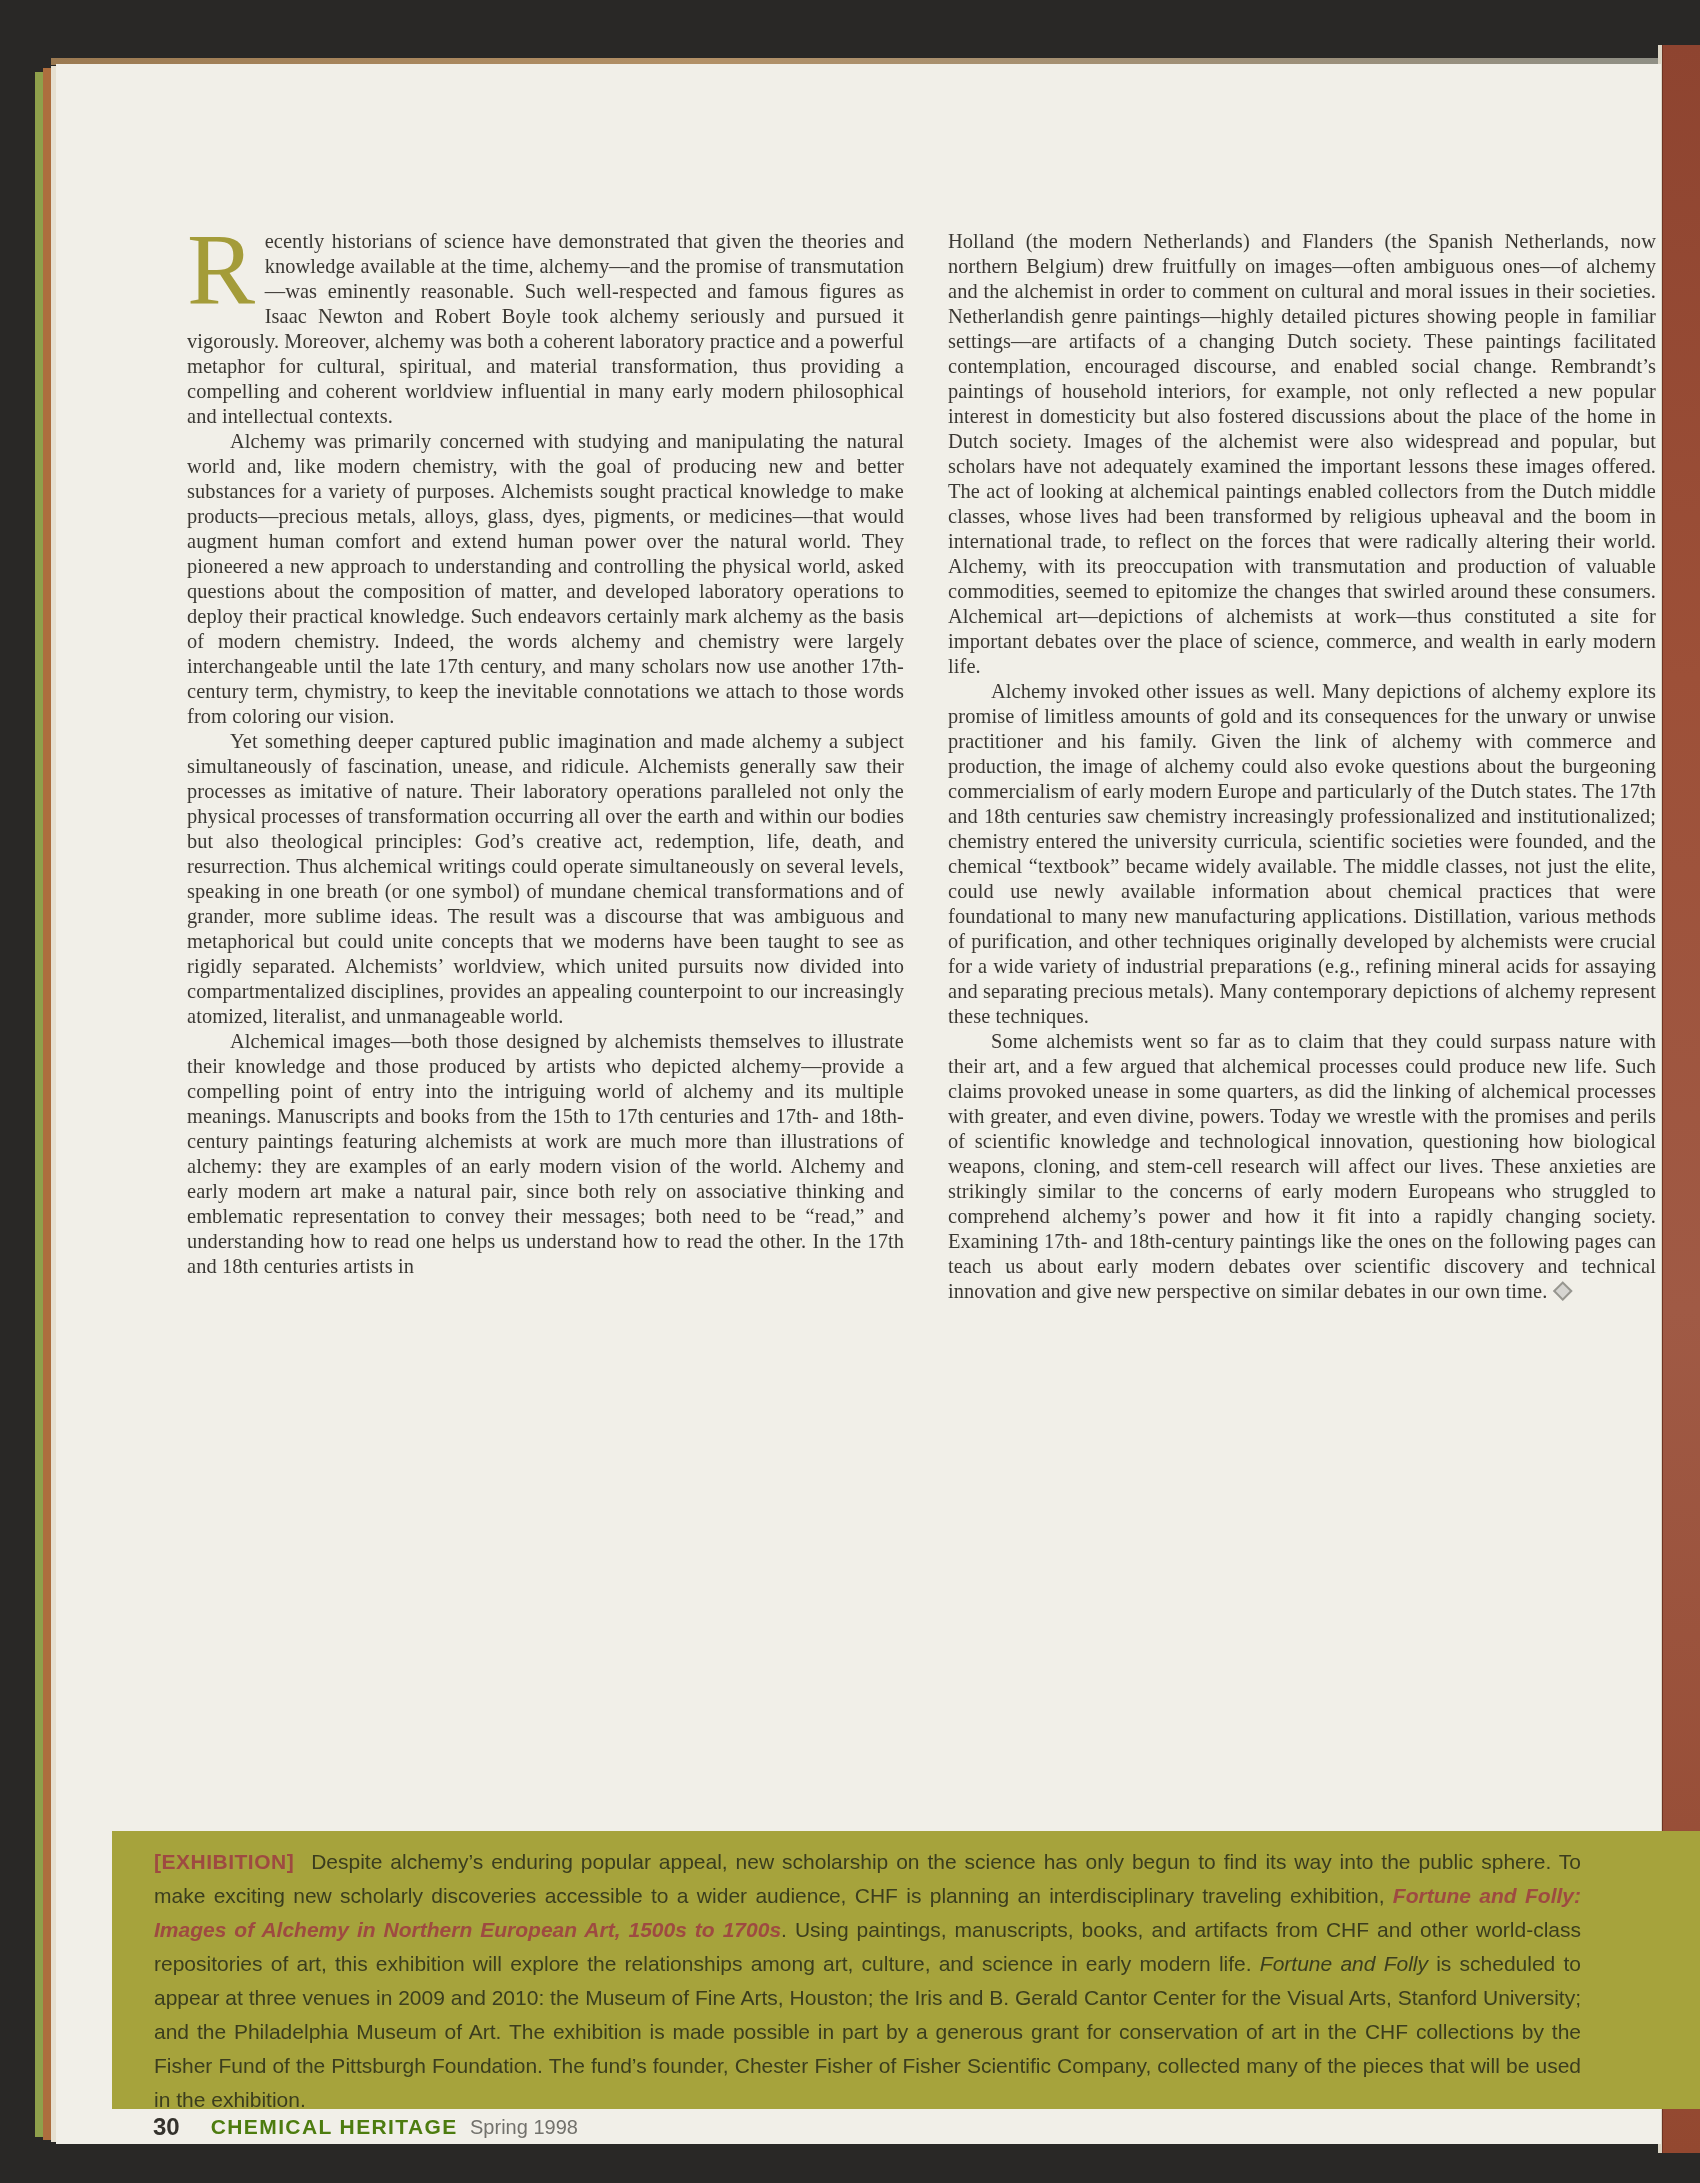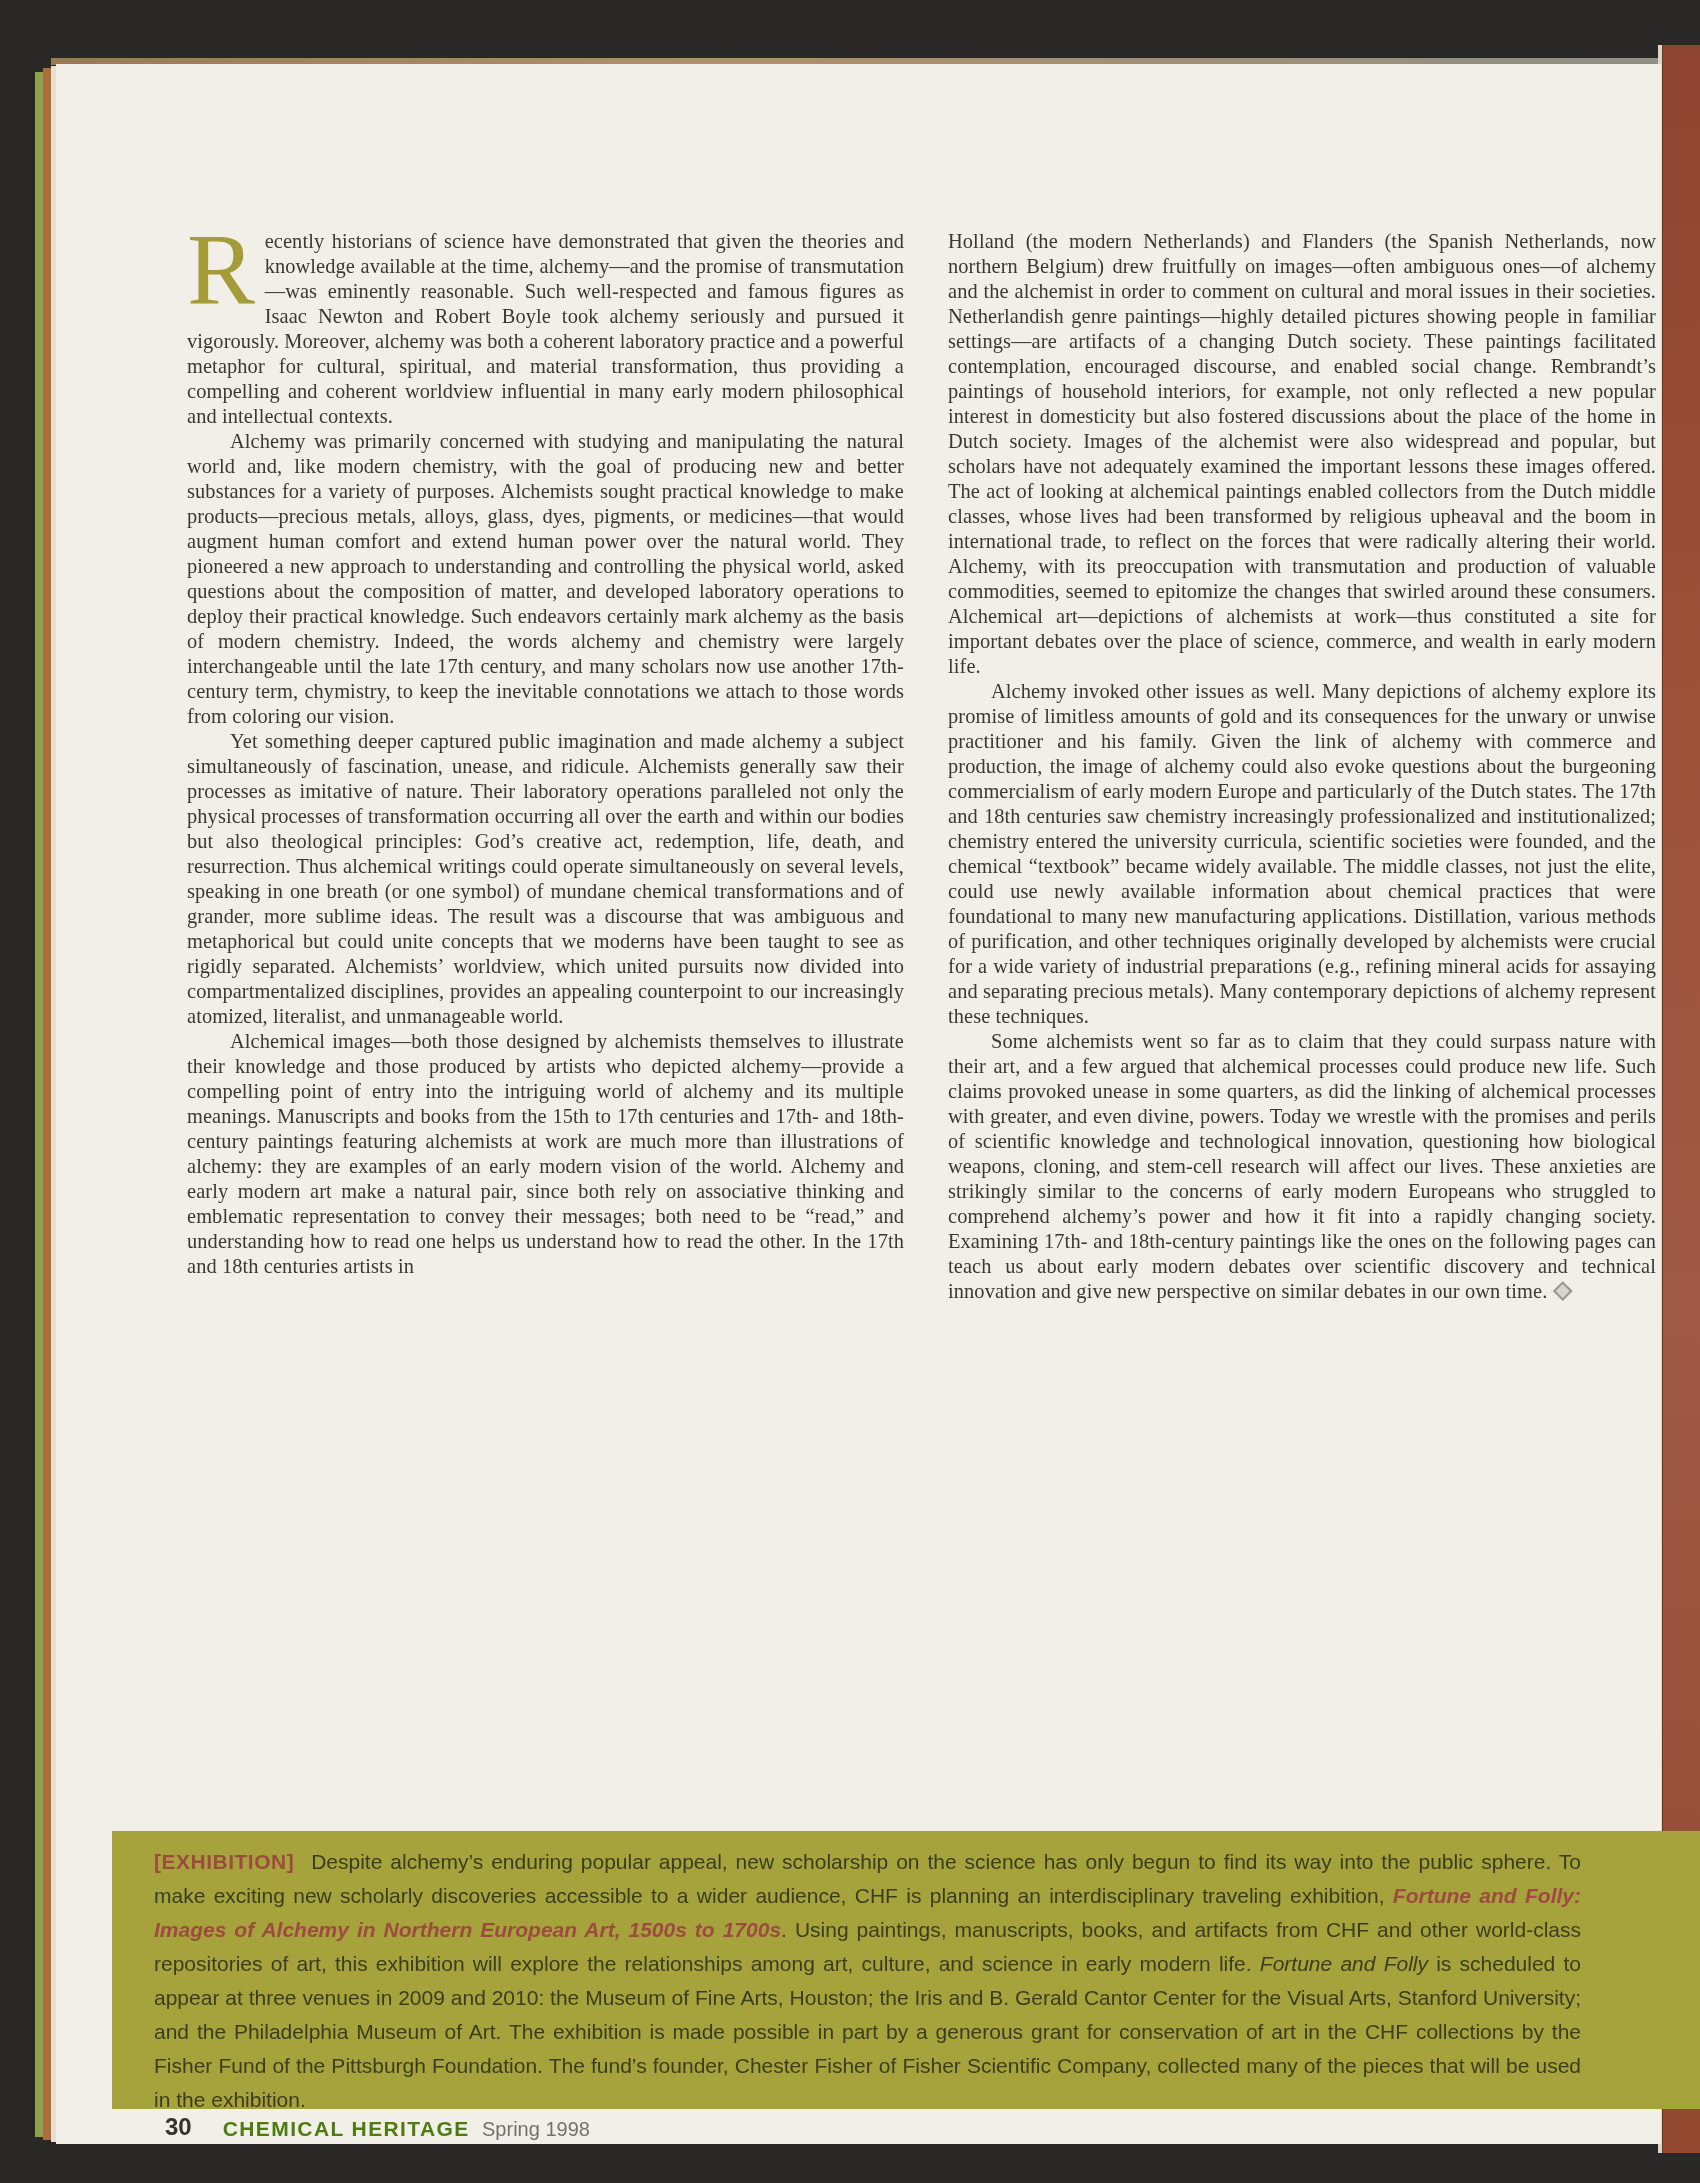--- a/index.html
+++ b/index.html
@@ -67,23 +67,22 @@
     margin: 0;
   }
   .exhibit-label {
     color: #9e4a41; font-weight: bold;
     letter-spacing: 0.5px; margin-right: 17px;
   }
   .exhibit-title  { color: #9e4a41; font-weight: bold; font-style: italic; }
   .exhibit-italic { font-style: italic; }
   .footer {
     position: absolute; left: 97px; top: 2049px;
-    display: flex; align-items: flex-end;
+    display: flex; align-items: center;
     font-family: "Liberation Sans", sans-serif;
-    margin-left: 12px;
   }
   .footer-num   { font-size: 24px; font-weight: bold; color: #34322d; margin-right: 31px; }
   .footer-mag   { font-size: 21px; font-weight: bold; color: #4d7c0f; letter-spacing: 1.4px; margin-right: 12.3px; }
   .footer-issue { font-size: 20px; color: #72716c; }
 </style>
 </head>
 <body>
 
 <div class="strip-green"></div>
 <div class="strip-orange"></div>

